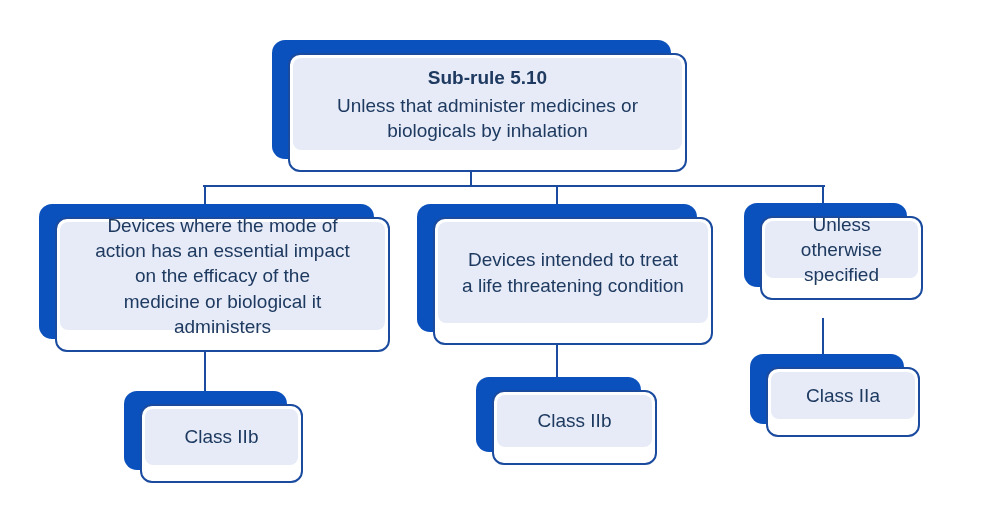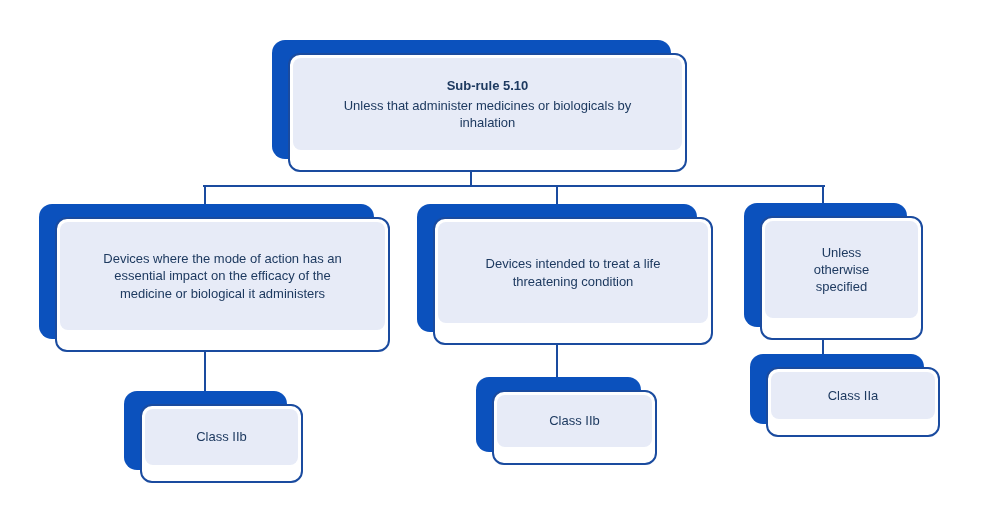--- a/index.html
+++ b/index.html
@@ -39,36 +39,36 @@
     box-sizing: border-box;
   }
   .fill {
     position: absolute; left: 3px; right: 3px; top: 3px; bottom: 20px;
     background: var(--fill, #E7EBF7);
     border-radius: 8px;
     display: flex; flex-direction: column;
     align-items: center; justify-content: center;
     text-align: center;
     color: var(--text, #1E3A60);
-    font-size: 13px; line-height: 1.32;
+    font-size: 19px; line-height: 1.32;
   }
   .small .fill { bottom: 16px; }
   .node-title { font-weight: bold; margin-bottom: 3px; }
   .desc-root { max-width: 330px; }
   .desc-b1   { max-width: 256px; }
   .desc-b2   { max-width: 226px; }
   .desc-b3   { max-width: 96px;  }
 
   .n-root { left: 288px; top: 53px;  width: 399px; height: 119px; }
   .n-b1   { left: 55px;  top: 217px; width: 335px; height: 135px; }
   .n-b2   { left: 433px; top: 217px; width: 280px; height: 128px; }
-  .n-b3   { left: 760px; top: 216px; width: 163px; height: 124px; }
+  .n-b3   { left: 760px; top: 216px; width: 163px; height: 84px; }
   .n-c1   { left: 140px; top: 404px; width: 163px; height: 79px; }
   .n-c2   { left: 492px; top: 390px; width: 165px; height: 75px; }
-  .n-c3   { left: 766px; top: 367px; width: 154px; height: 70px; padding-left: 20px; }
+  .n-c3   { left: 766px; top: 367px; width: 154px; height: 70px; }
 </style>
 </head>
 <body>
 
 <div class="canvas">
 
   <div class="conn c-stub"></div>
   <div class="conn c-h"></div>
   <div class="conn c-v1"></div>
   <div class="conn c-v2"></div>

